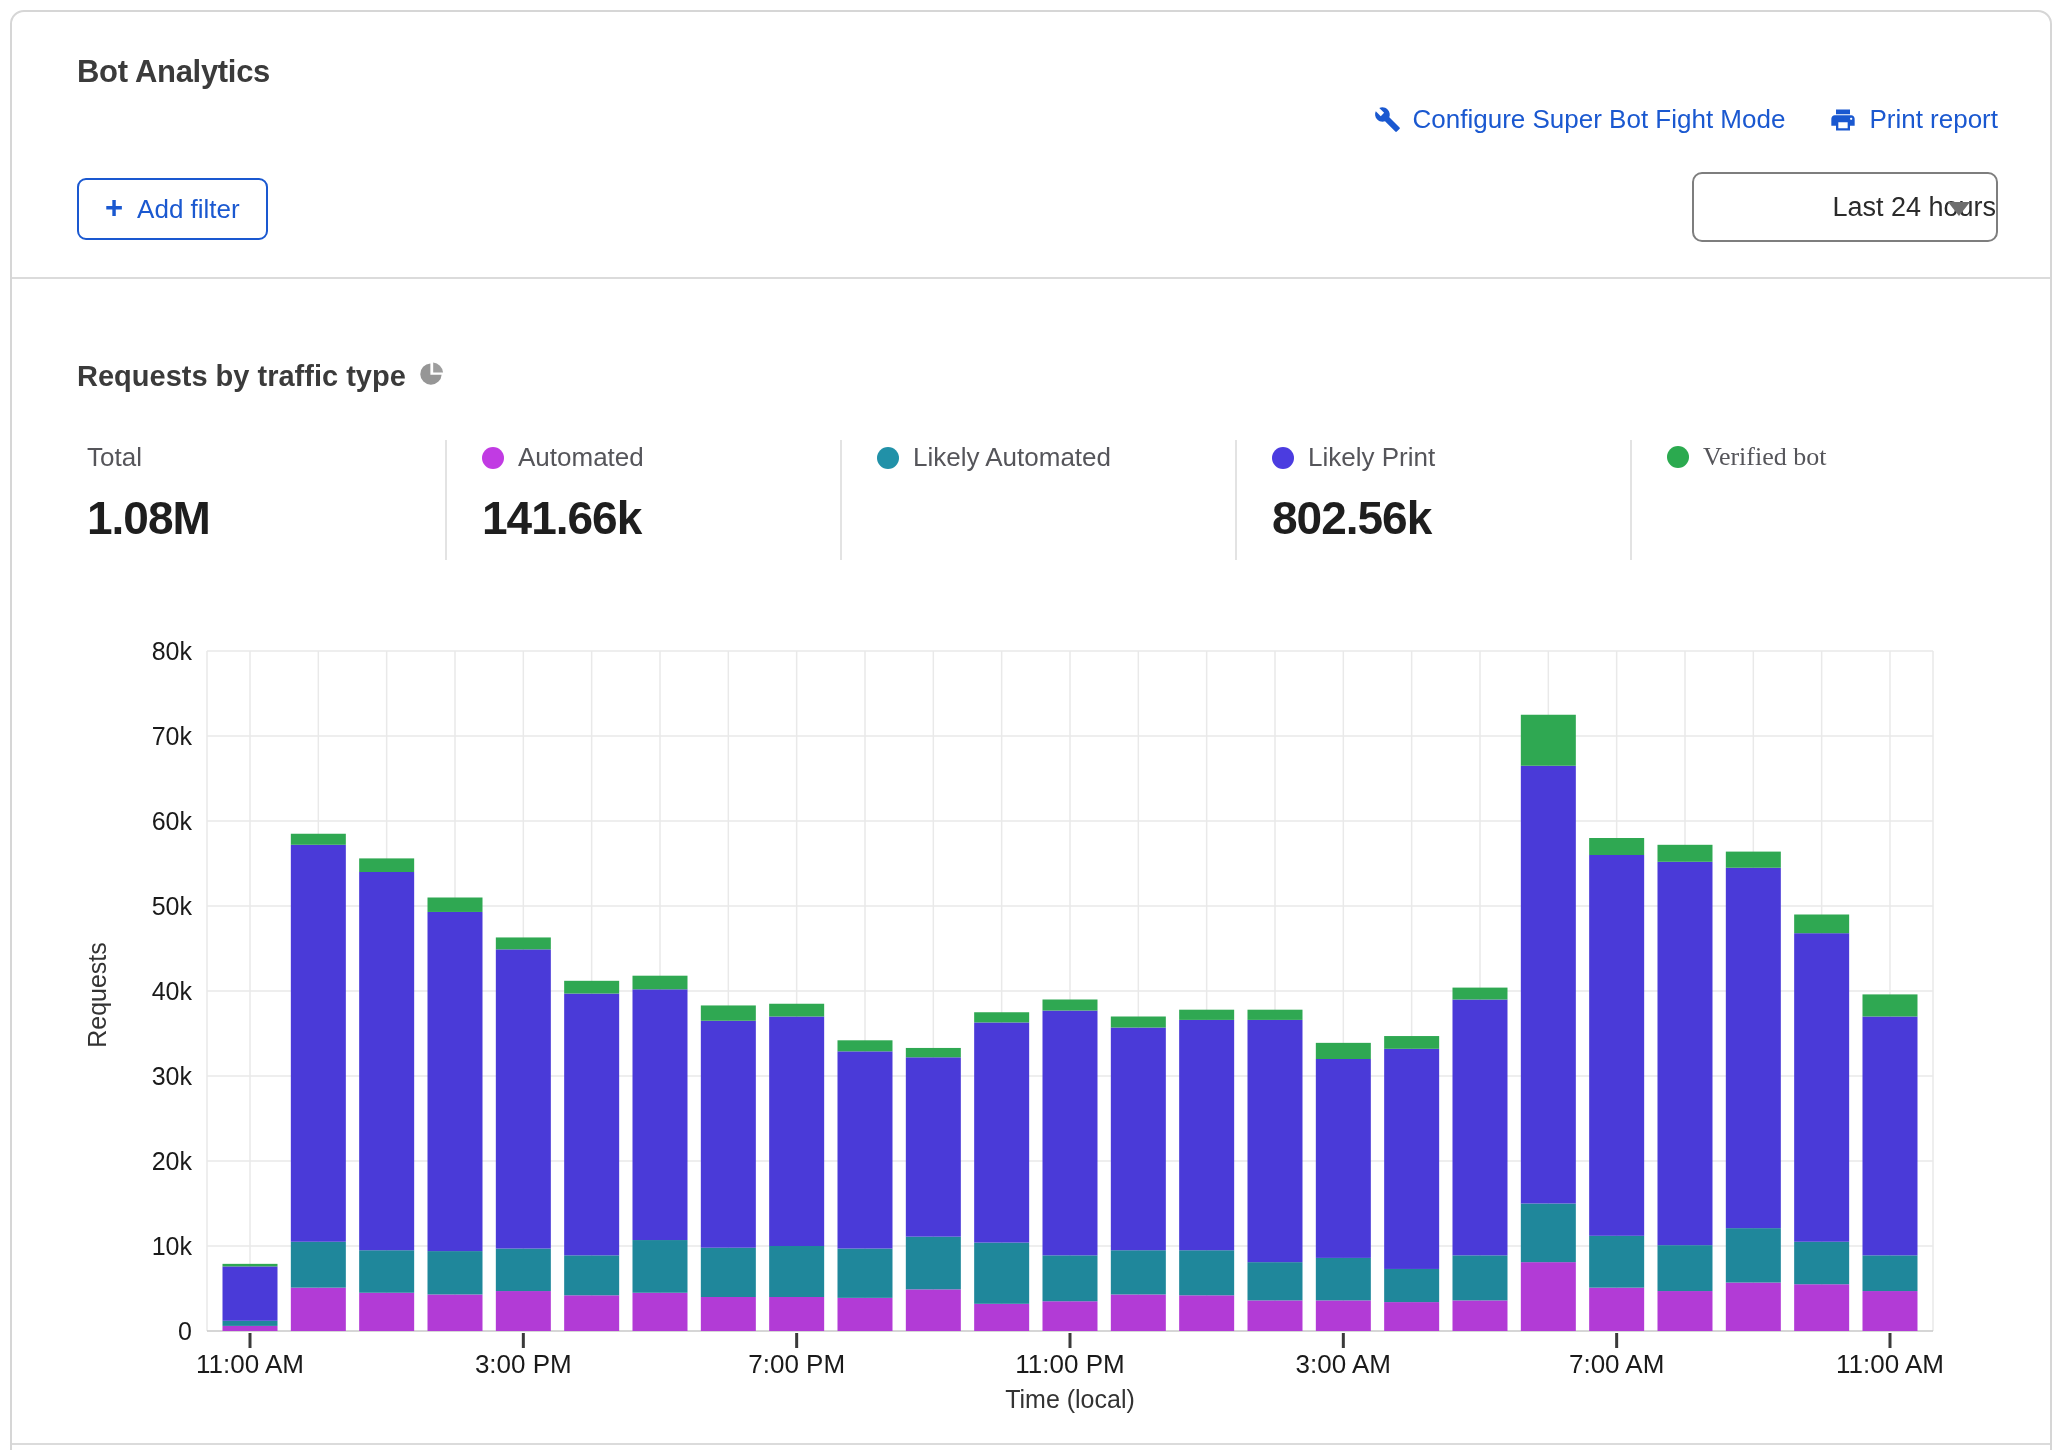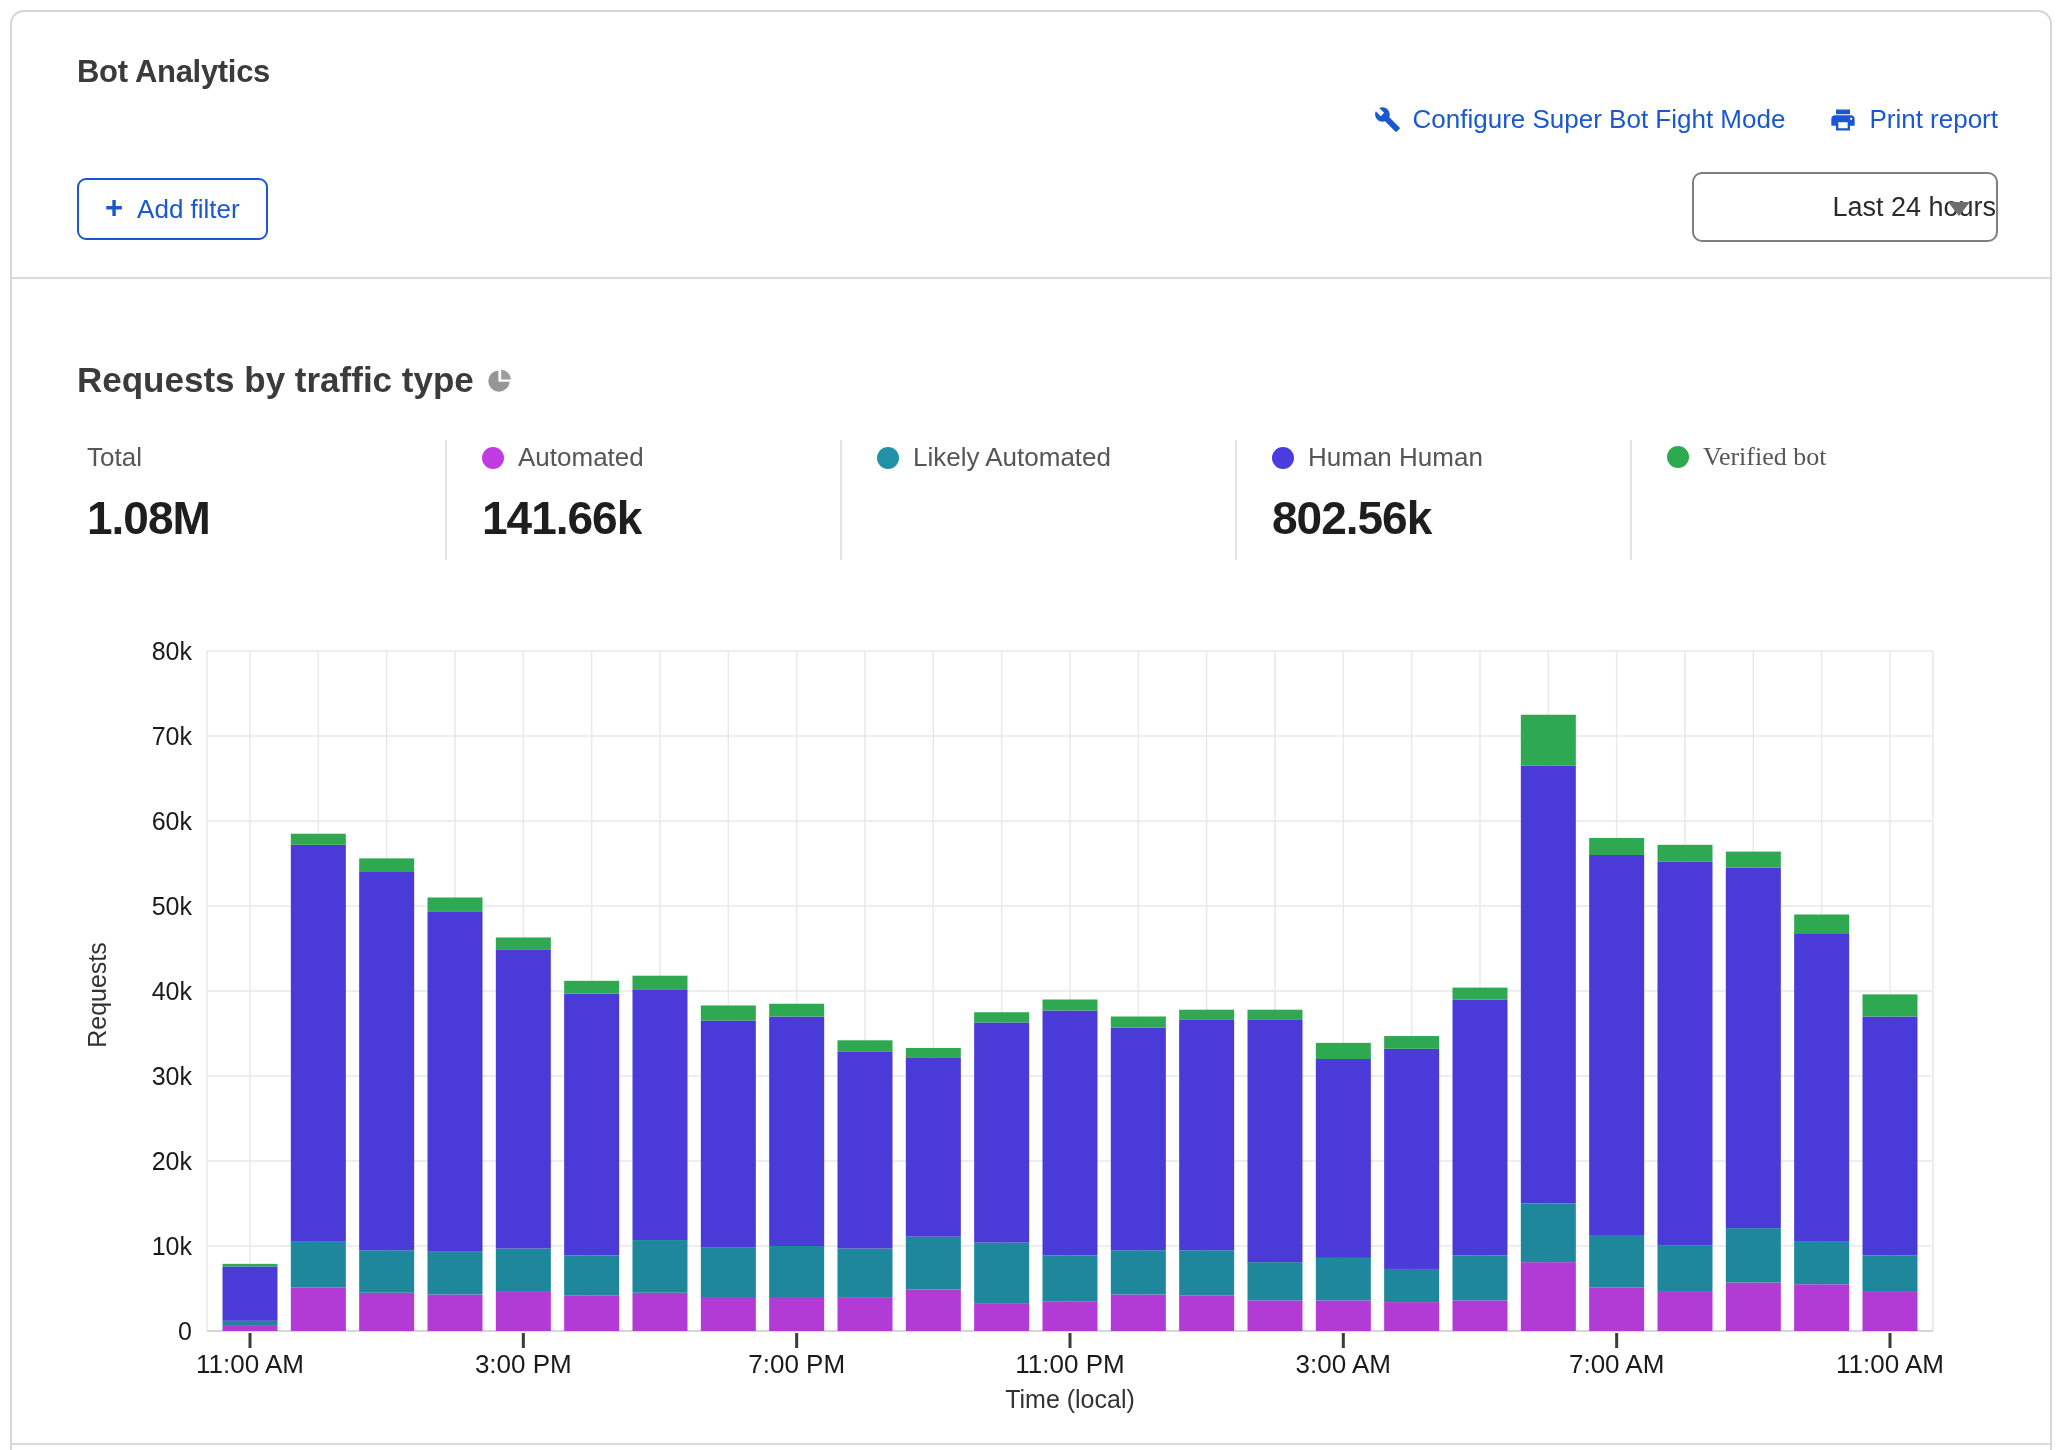--- a/index.html
+++ b/index.html
@@ -19,22 +19,22 @@
   .dropdown{position:absolute;right:52px;top:160px;width:302px;height:66px;
         border:2px solid var(--dropdown_border);border-radius:10px;background:#fff;
         display:flex;align-items:center;cursor:pointer;justify-content:flex-end;}
   .dropdown .dd-label{margin-left:28px;font-size:27px;color:var(--dropdown_text);}
   .caret{position:absolute;right:26px;top:28px;width:0;height:0;
         border-left:11px solid transparent;border-right:11px solid transparent;
         border-top:14px solid #6e6e6e;}
   .divider{position:absolute;left:0;width:100%;height:2px;background:var(--divider);}
   .divider.hdr{top:265px;}
   .divider.bottom{top:1431px;}
-  .section-title{position:absolute;left:65px;top:348px;font-size:35px;font-weight:700;
-        color:var(--title_text);display:flex;align-items:center;gap:12px;}
+  .section-title{position:absolute;left:65px;top:348px;font-size:29px;font-weight:700;
+        color:var(--title_text);display:flex;align-items:flex-start;gap:12px;}
   .stats{position:absolute;left:0;top:428px;width:100%;height:122px;}
   .stat-col{position:absolute;top:2px;width:380px;}
   .stat-label-row{display:flex;align-items:center;gap:14px;font-size:26px;color:var(--label_text);}
   .stat-dot{width:22px;height:22px;border-radius:50%;flex:0 0 auto;}
   .stat-value{margin-top:18px;font-size:46px;font-weight:700;color:var(--value_text);letter-spacing:-1px;}
   .stat-sep{position:absolute;top:0;width:2px;height:120px;background:#e3e3e3;}
   .chart{position:absolute;left:0;top:0;width:2062px;height:1450px;pointer-events:none;}
   .chart text{font-family:"Liberation Sans",sans-serif;}
   .chart rect{pointer-events:auto;}
 </style>
@@ -105,21 +105,21 @@
     <div class="stat-col" style="left:865px;">
       <div class="stat-label-row">
         <span class="stat-dot" style="background-color: rgb(33, 145, 168);"></span>
         <span>Likely Automated</span>
       </div>
     </div>
     <div class="stat-sep" style="left:1223px;"></div>
     <div class="stat-col" style="left:1260px;">
       <div class="stat-label-row">
         <span class="stat-dot" style="background-color: rgb(75, 60, 224);"></span>
-        <span>Human Human</span>
+        <span>Likely Print</span>
       </div>
       <div class="stat-value">802.56k</div>
     </div>
     <div class="stat-sep" style="left:1618px;"></div>
     <div class="stat-col" style="left:1655px;font-family:Liberation Serif, serif;">
       <div class="stat-label-row">
         <span class="stat-dot" style="background-color: rgb(43, 170, 79);"></span>
         <span>Verified bot</span>
       </div>
     </div>

